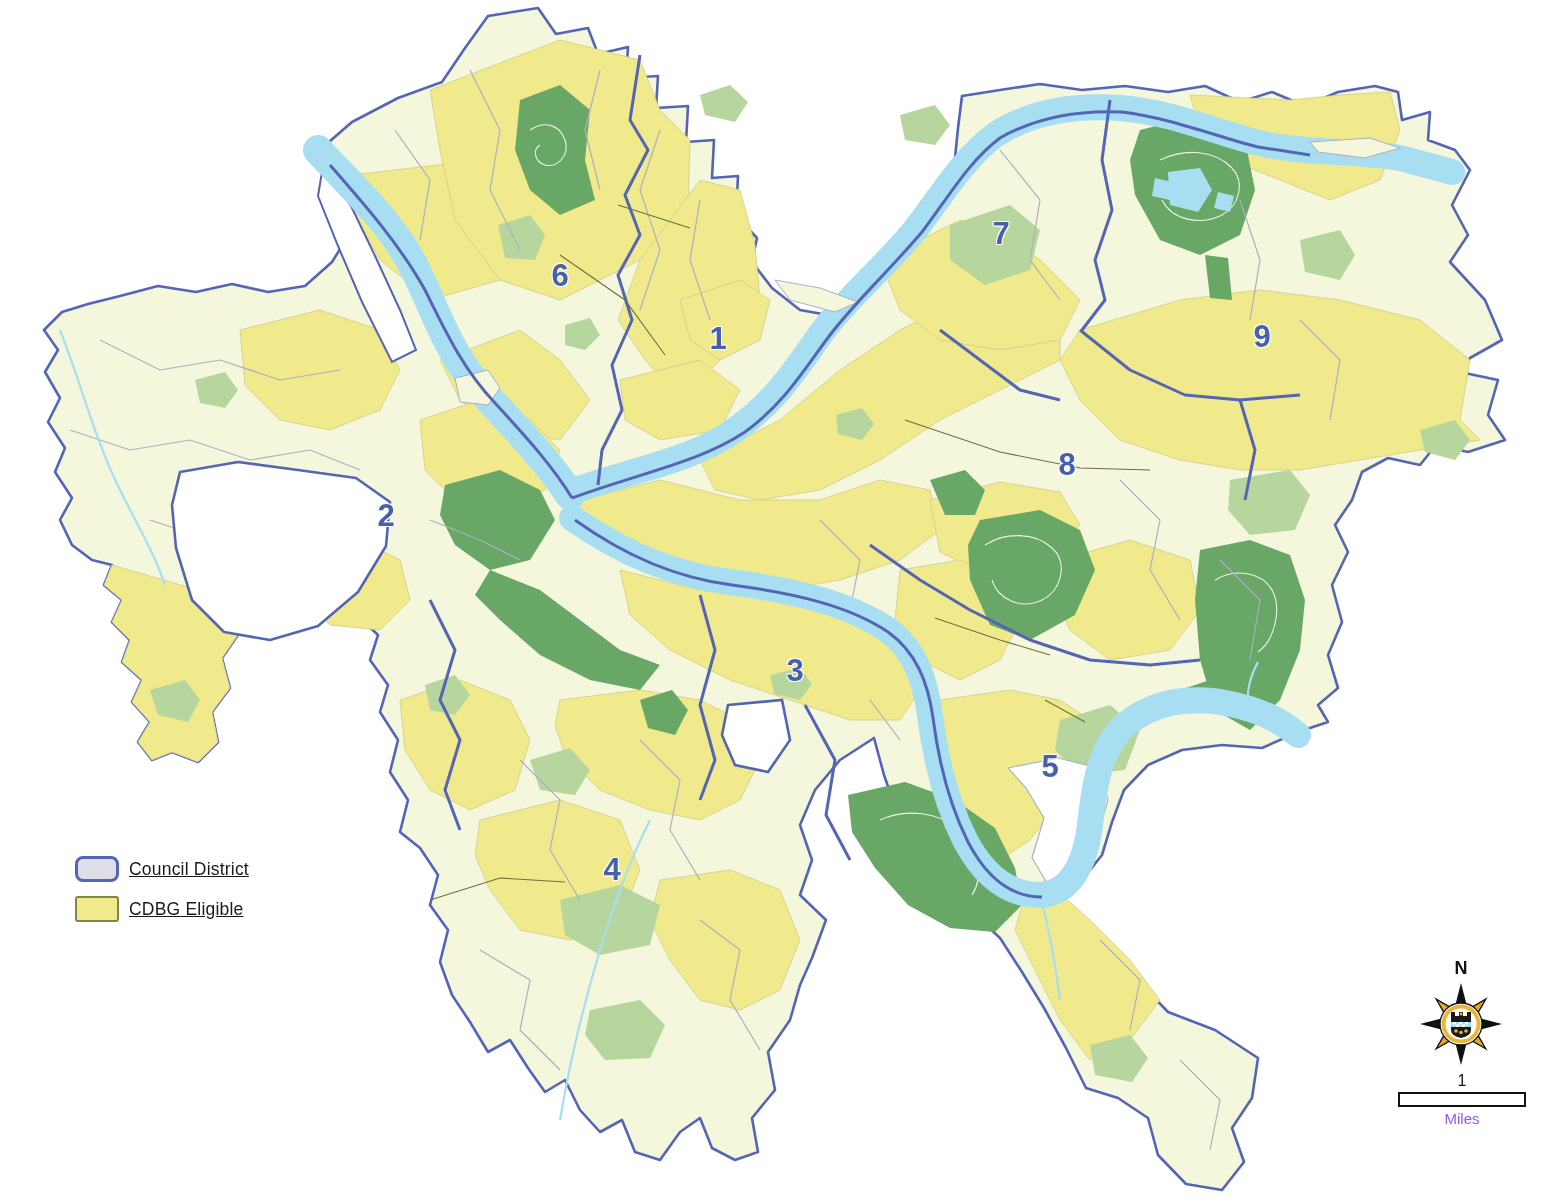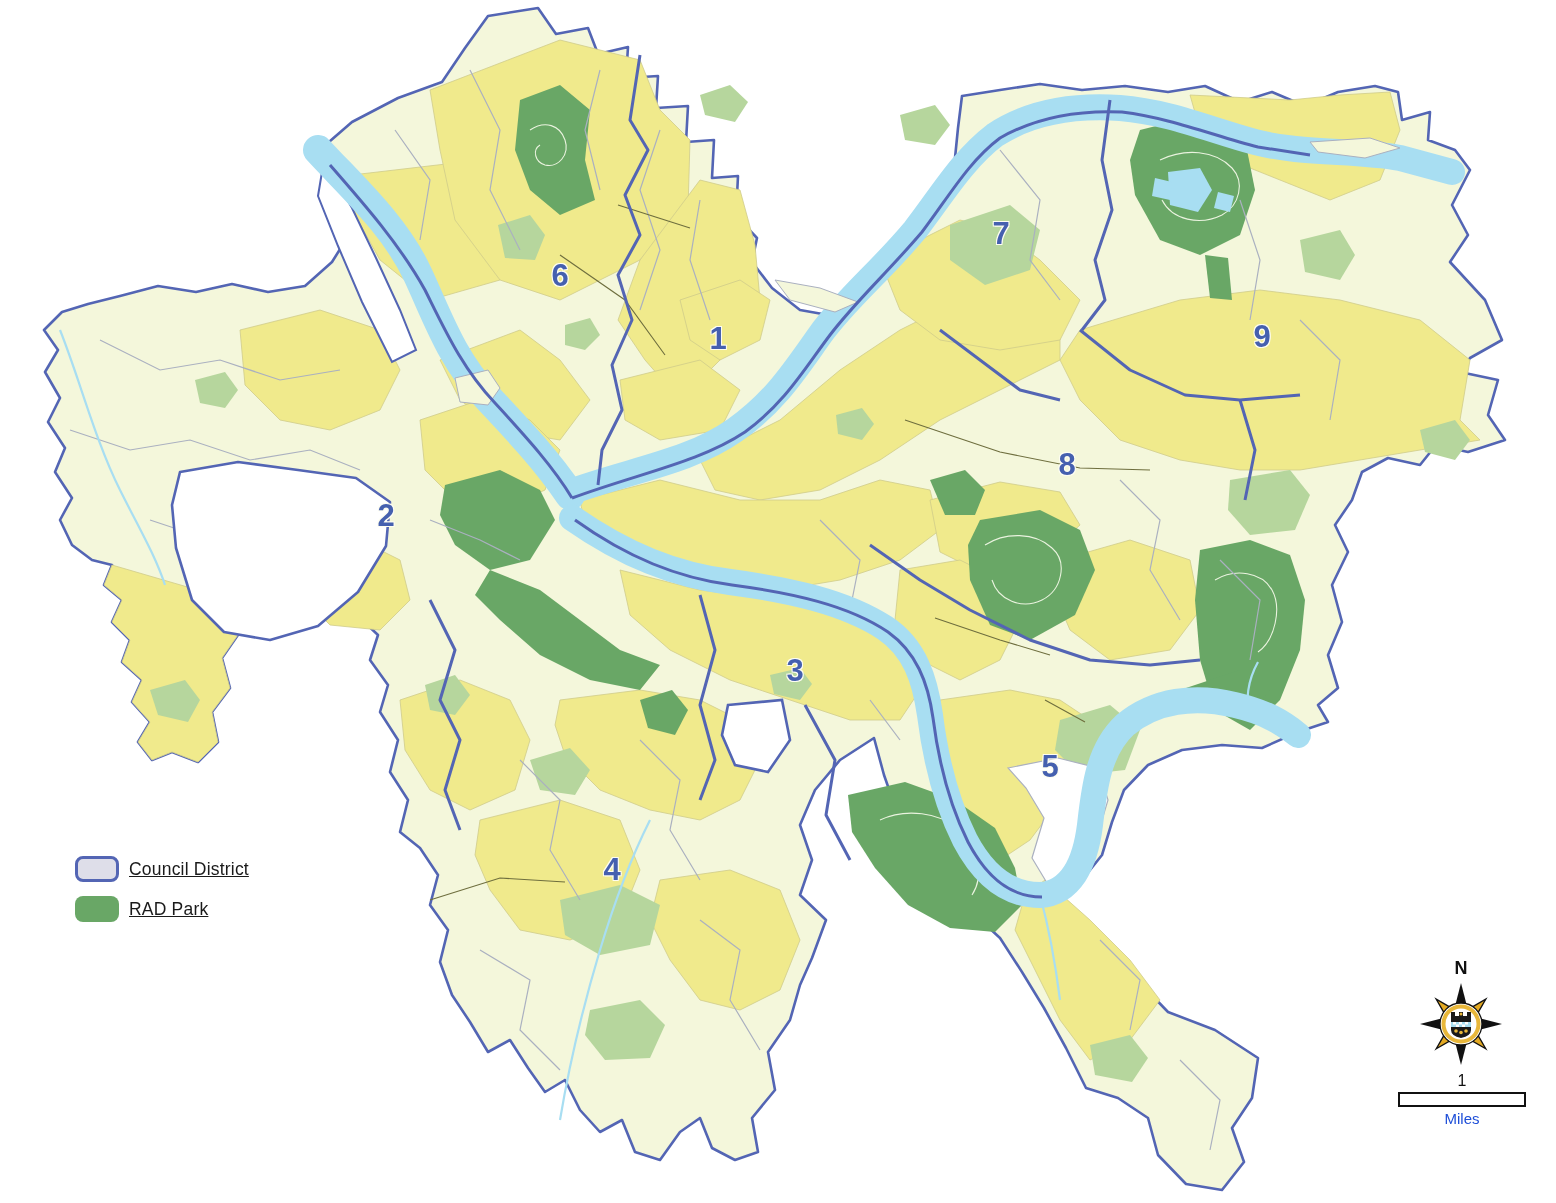--- a/index.html
+++ b/index.html
@@ -24,21 +24,21 @@
   .legend-row.s0 .legend-swatch{border-width:3px;}
   .legend-row.s1 .legend-swatch{border-radius:3px;}
   .legend-row.s2 .legend-swatch{border-width:1.5px;border-radius:4px;}
   .legend-label{font-size:17.5px;color:#1a1a1a;letter-spacing:.2px;text-decoration:underline;}
   
   #compass{position:absolute;left:1416px;top:958px;width:90px;text-align:center;}
   #compass .north{font-size:18px;font-weight:600;color:#111;}
   #scalebar{position:absolute;left:1396px;top:1072px;width:132px;text-align:center;}
   #scalebar .tick{font-size:16px;color:#111;line-height:18px;}
   #scalebar .bar{box-sizing:border-box;width:128px;height:15px;background:#fff;border:2px solid #111;margin:2px auto 3px auto;}
-  #scalebar .unit{font-size:15px;color:#1d4ed8;}
+  #scalebar .unit{font-size:15px;color:#8b5cf6;}
 </style>
 </head>
 <body>
 
 <div id="stage">
 
   <svg id="map-svg" width="1556" height="1203" viewBox="0 0 1556 1203">
 
     <g>
       <path fill="#F4F7DB" stroke="#5365B4" stroke-width="2.6" stroke-linejoin="round" d="
@@ -225,23 +225,23 @@
       <div class="district-number" style="left: 1001px; top: 236px;">7</div>
       <div class="district-number" style="left: 1067px; top: 467px;">8</div>
       <div class="district-number" style="left: 1262px; top: 339px;">9</div>
     </div>
 
   <div id="legend">
     <div class="legend-row s0">
       <div class="legend-swatch" style="background: rgb(222, 222, 233); border-color: rgb(83, 101, 180);"></div>
       <span class="legend-label">Council District</span>
     </div>
-    <div class="legend-row s3">
-      <div class="legend-swatch" style="background: rgb(105, 167, 102);"></div>
-      <span class="legend-label">RAD Park</span>
+    <div class="legend-row s1">
+      <div class="legend-swatch" style="background: rgb(240, 234, 140); border-color: rgb(132, 131, 76);"></div>
+      <span class="legend-label">CDBG Eligible</span>
     </div>
   </div>
 
   <div id="compass">
     <div class="north">N</div>
     <svg width="90" height="90" viewBox="-45 -45 90 90">
 
       <g>
         <path d="M0,-41 L8,-10 L-8,-10 Z" fill="#111"></path>
         <path d="M0,41 L8,10 L-8,10 Z" fill="#111"></path>

